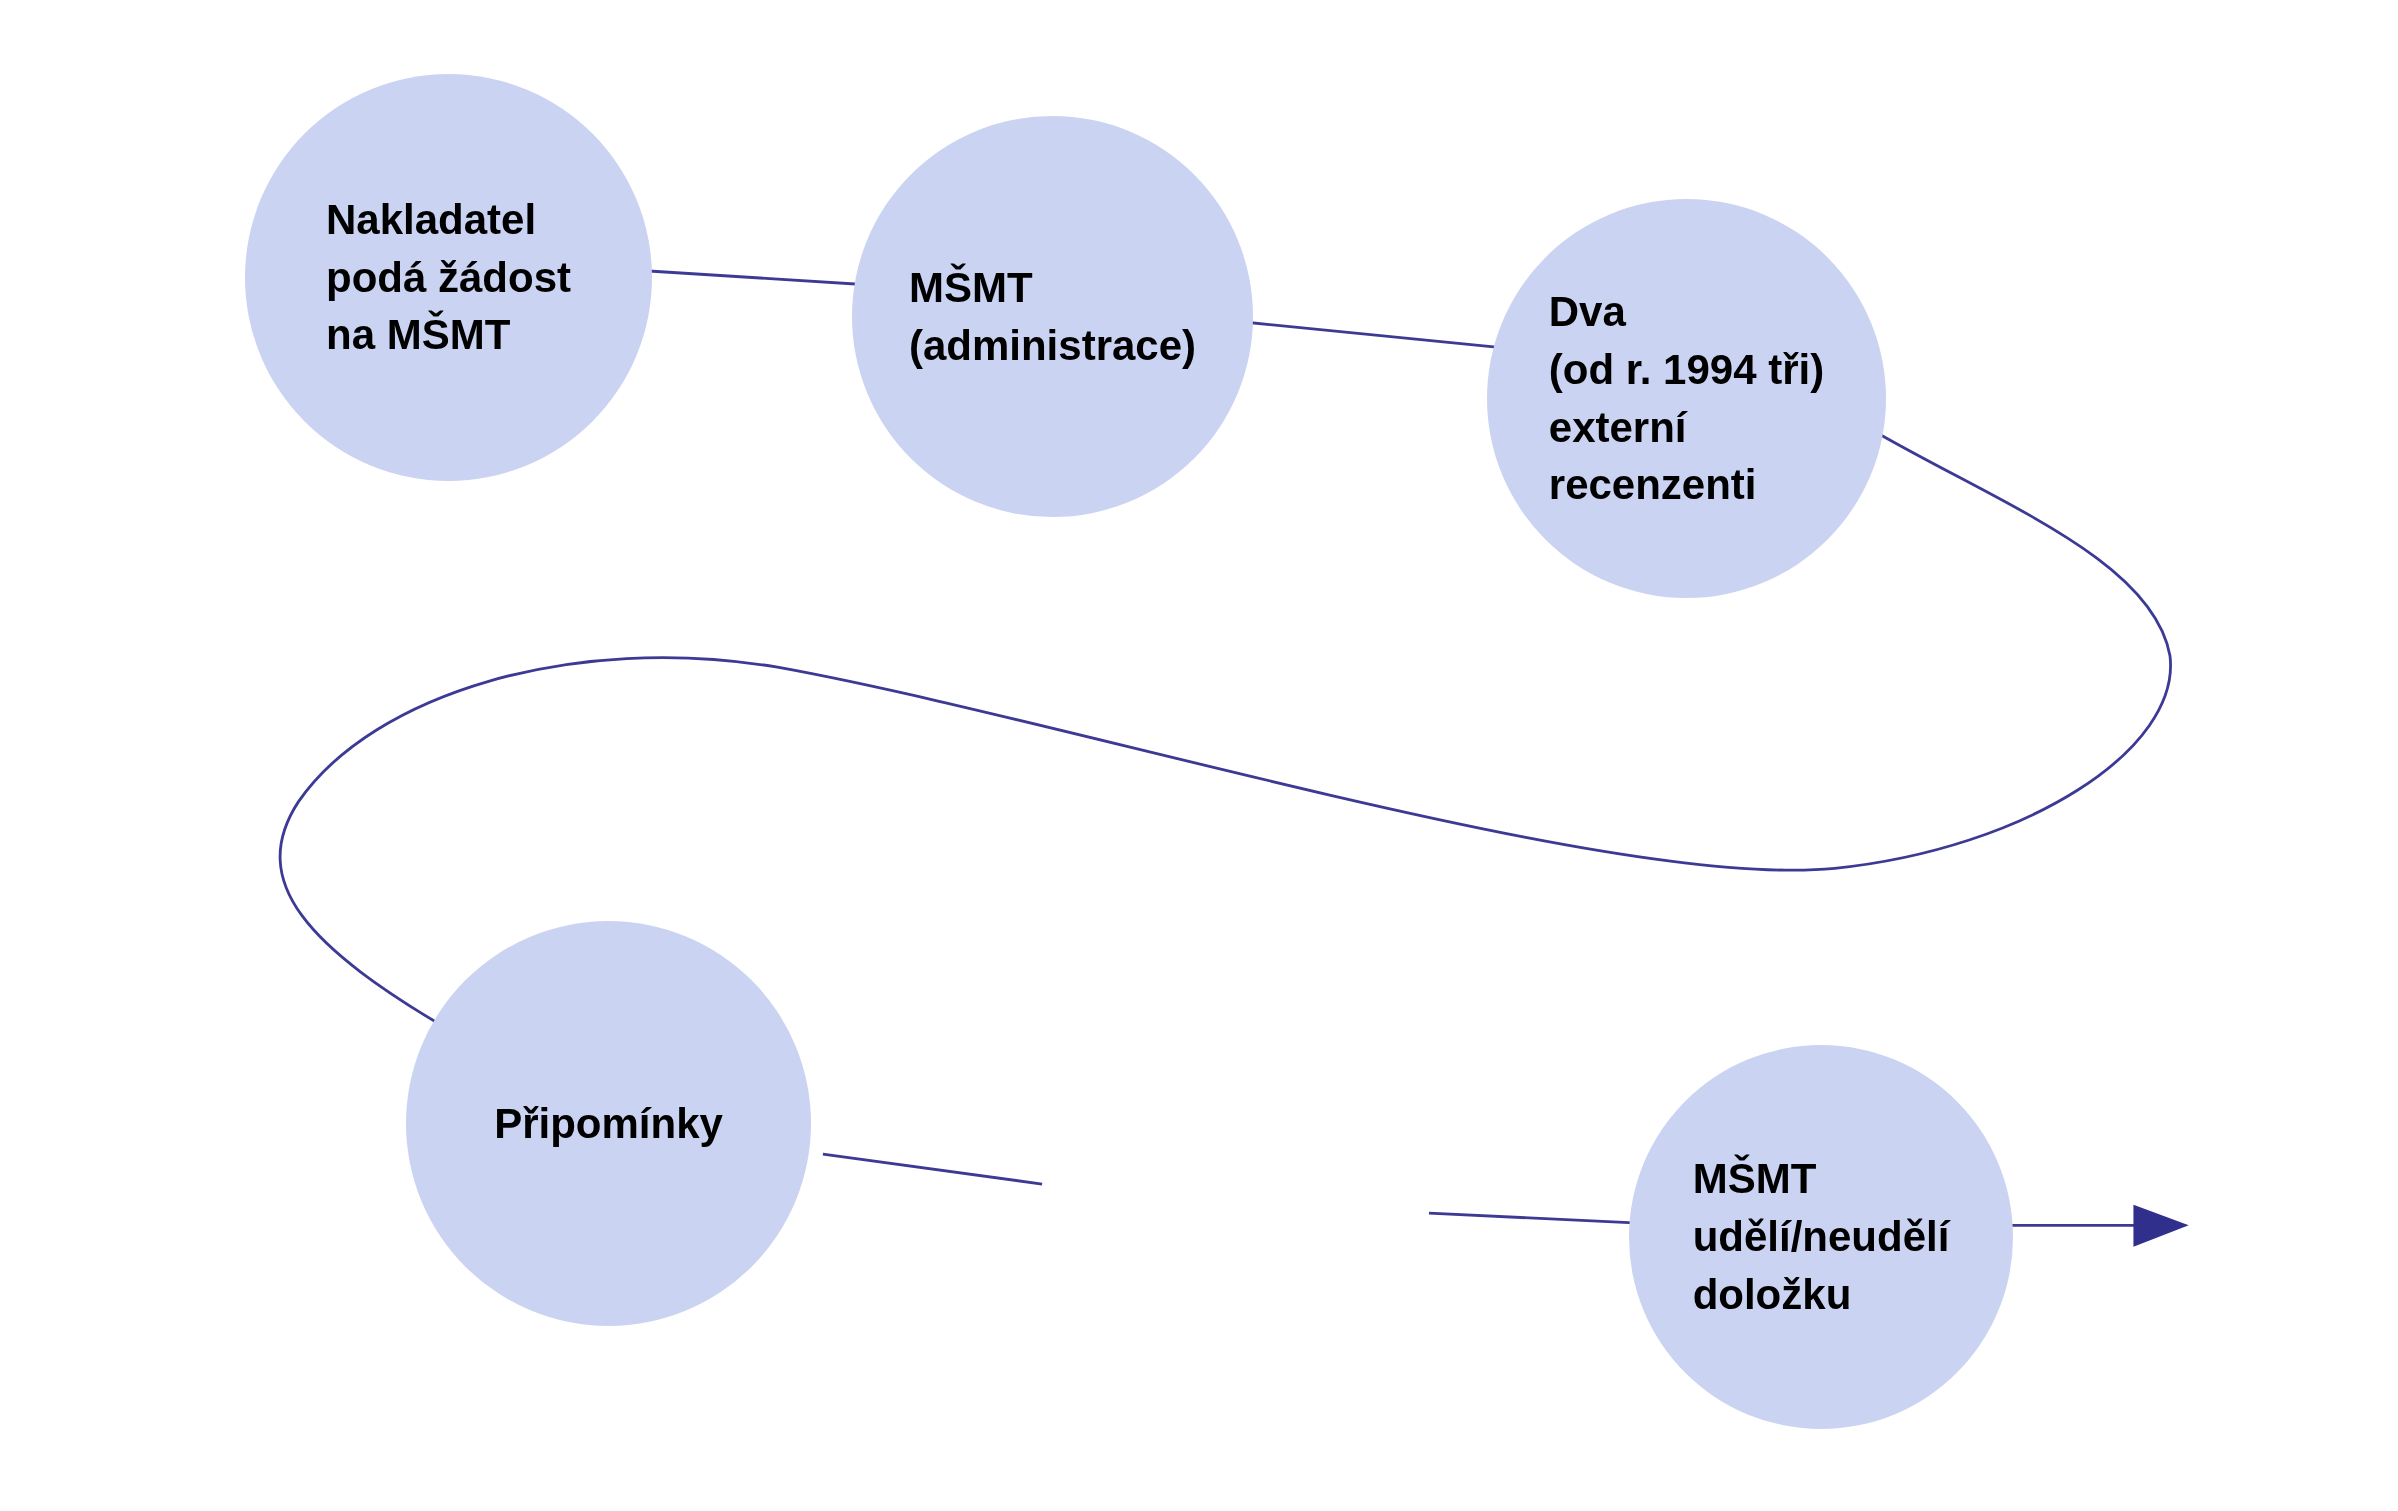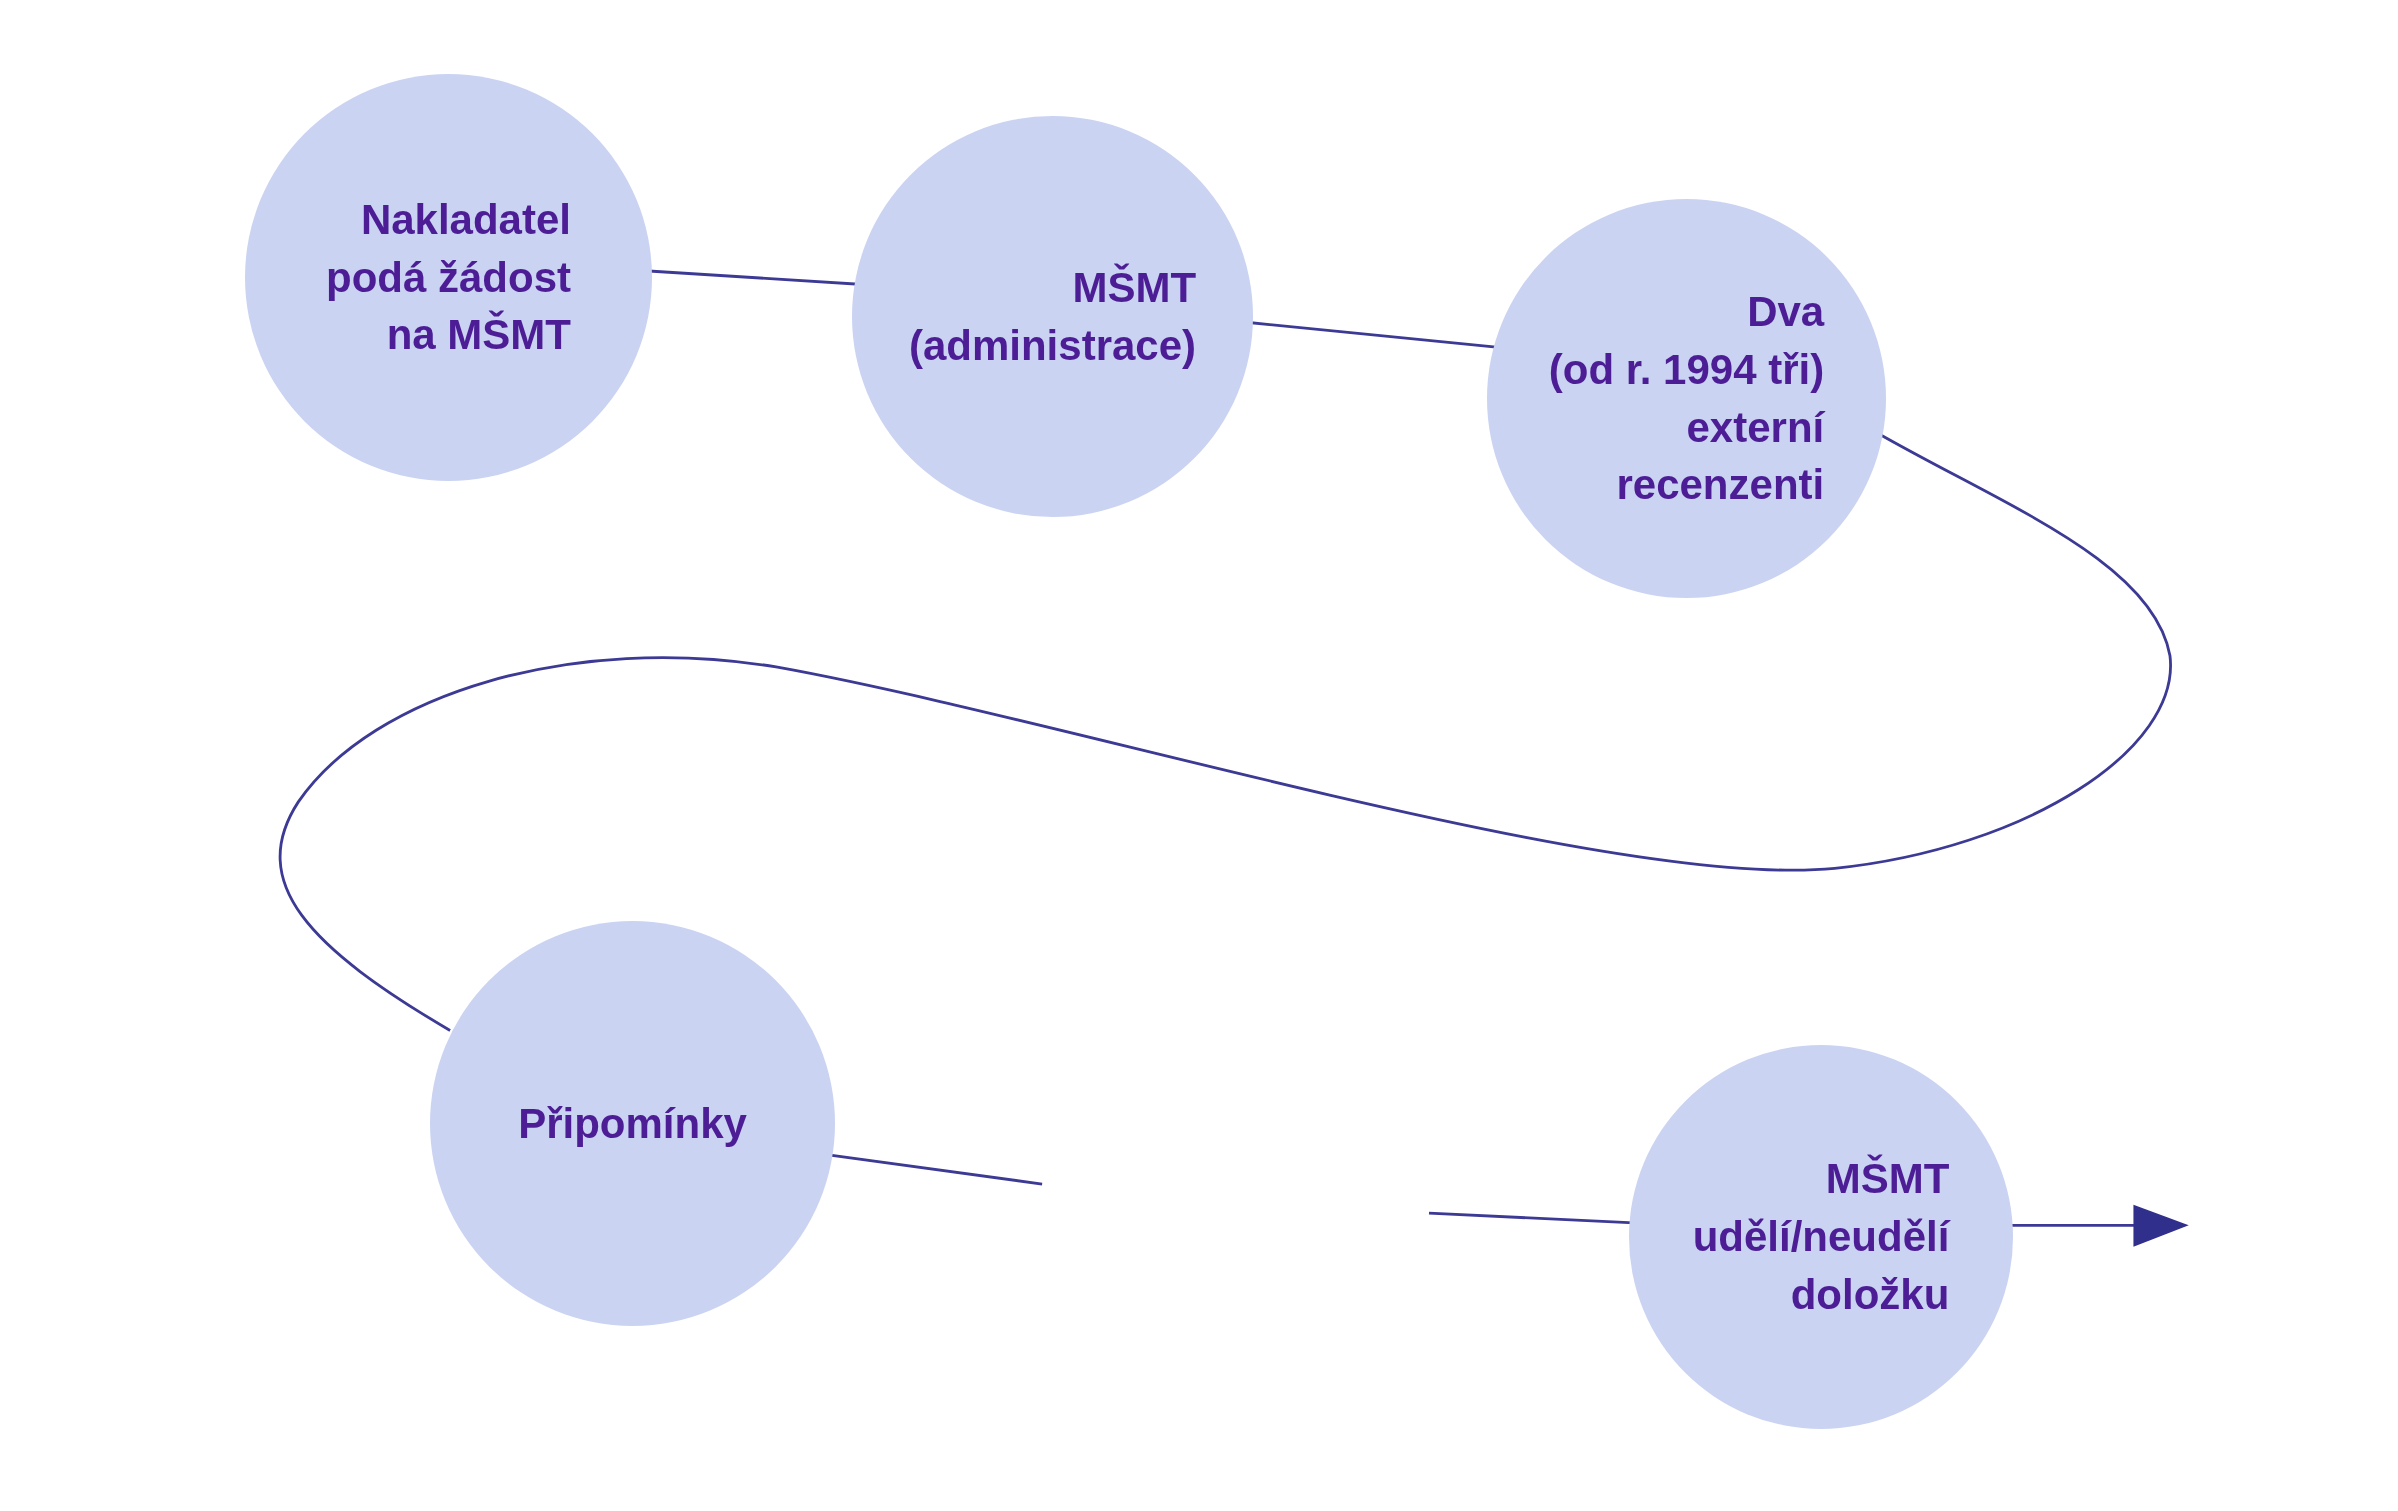--- a/index.html
+++ b/index.html
@@ -37,32 +37,32 @@
   .node {
     position: absolute;
     border-radius: 50%;
     background: #cad3f2;
     display: flex;
     align-items: center;
     justify-content: center;
   }
   .node .label {
     white-space: pre-line;
-    text-align: right;
-    color: #4c1d95;
+    text-align: left;
+    color: #000000;
     font-weight: 700;
     font-size: 42px;
     line-height: 1.38;
     letter-spacing: 0px;
   }
   
   .n1 { left: 245px;  top: 74px;   width: 407px; height: 407px; }
   .n2 { left: 852px;  top: 116px;  width: 401px; height: 401px; }
   .n3 { left: 1487px; top: 199px;  width: 399px; height: 399px; }
-  .n4 { left: 430px;  top: 921px;  width: 405px; height: 405px; }
+  .n4 { left: 406px;  top: 921px;  width: 405px; height: 405px; }
   .n5 { left: 1031px; top: 998px; width: 405px; height: 405px; }
   .n6 { left: 1629px; top: 1045px; width: 384px; height: 384px; }
 </style>
 </head>
 <body>
 
 <div class="canvas">
 
   <svg class="flow-svg" viewBox="0 0 2560 1613" xmlns="http://www.w3.org/2000/svg">
 

